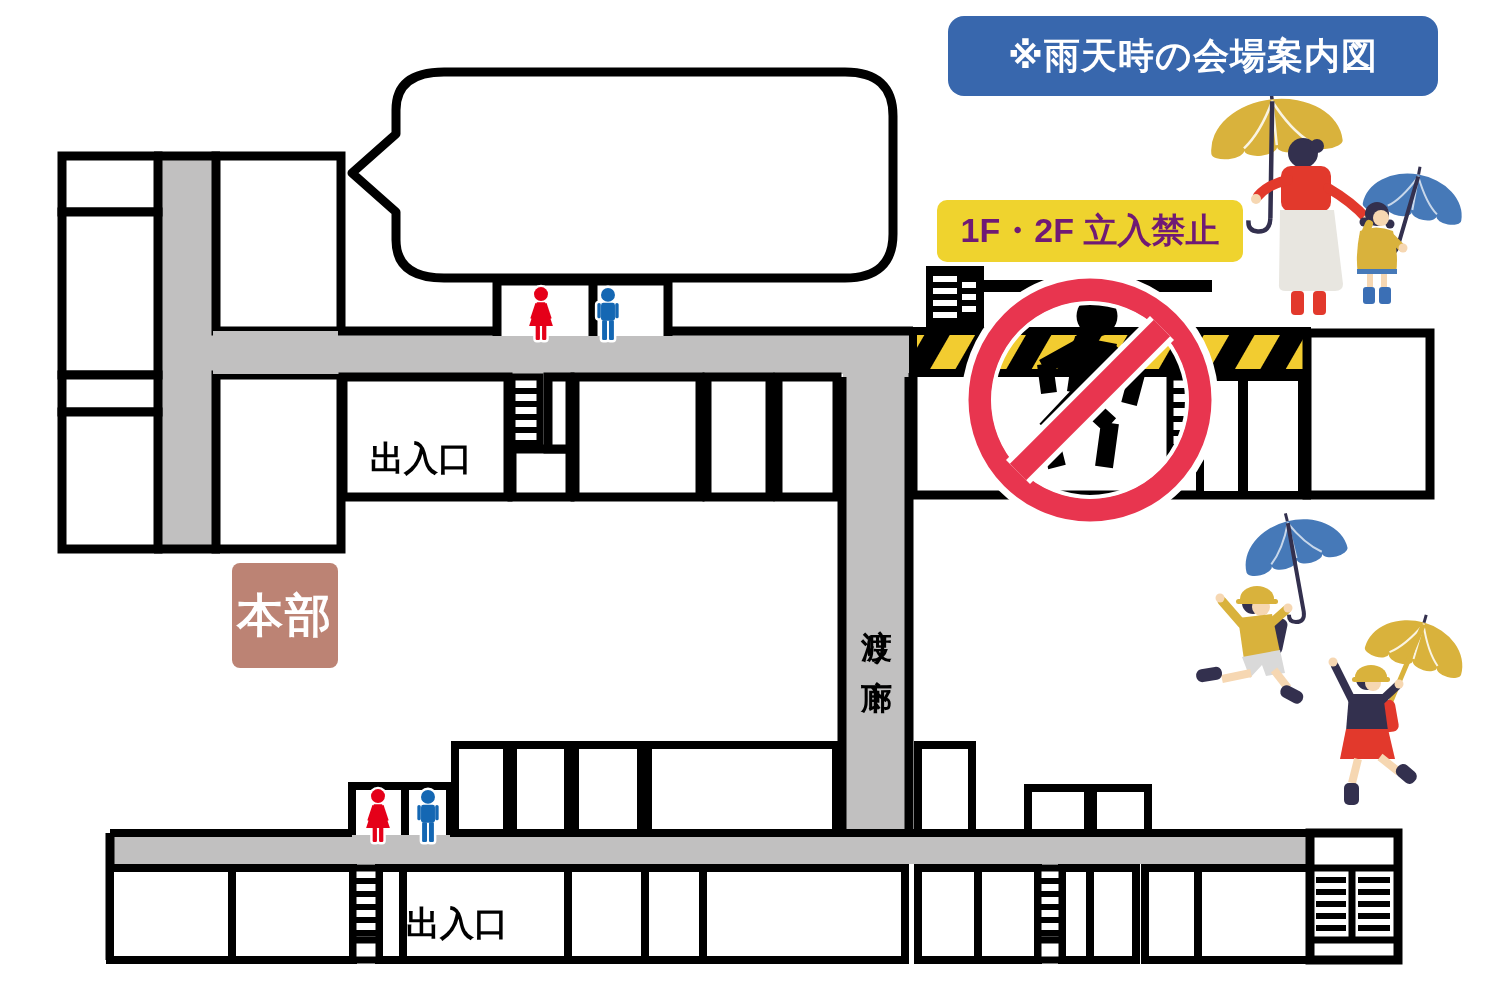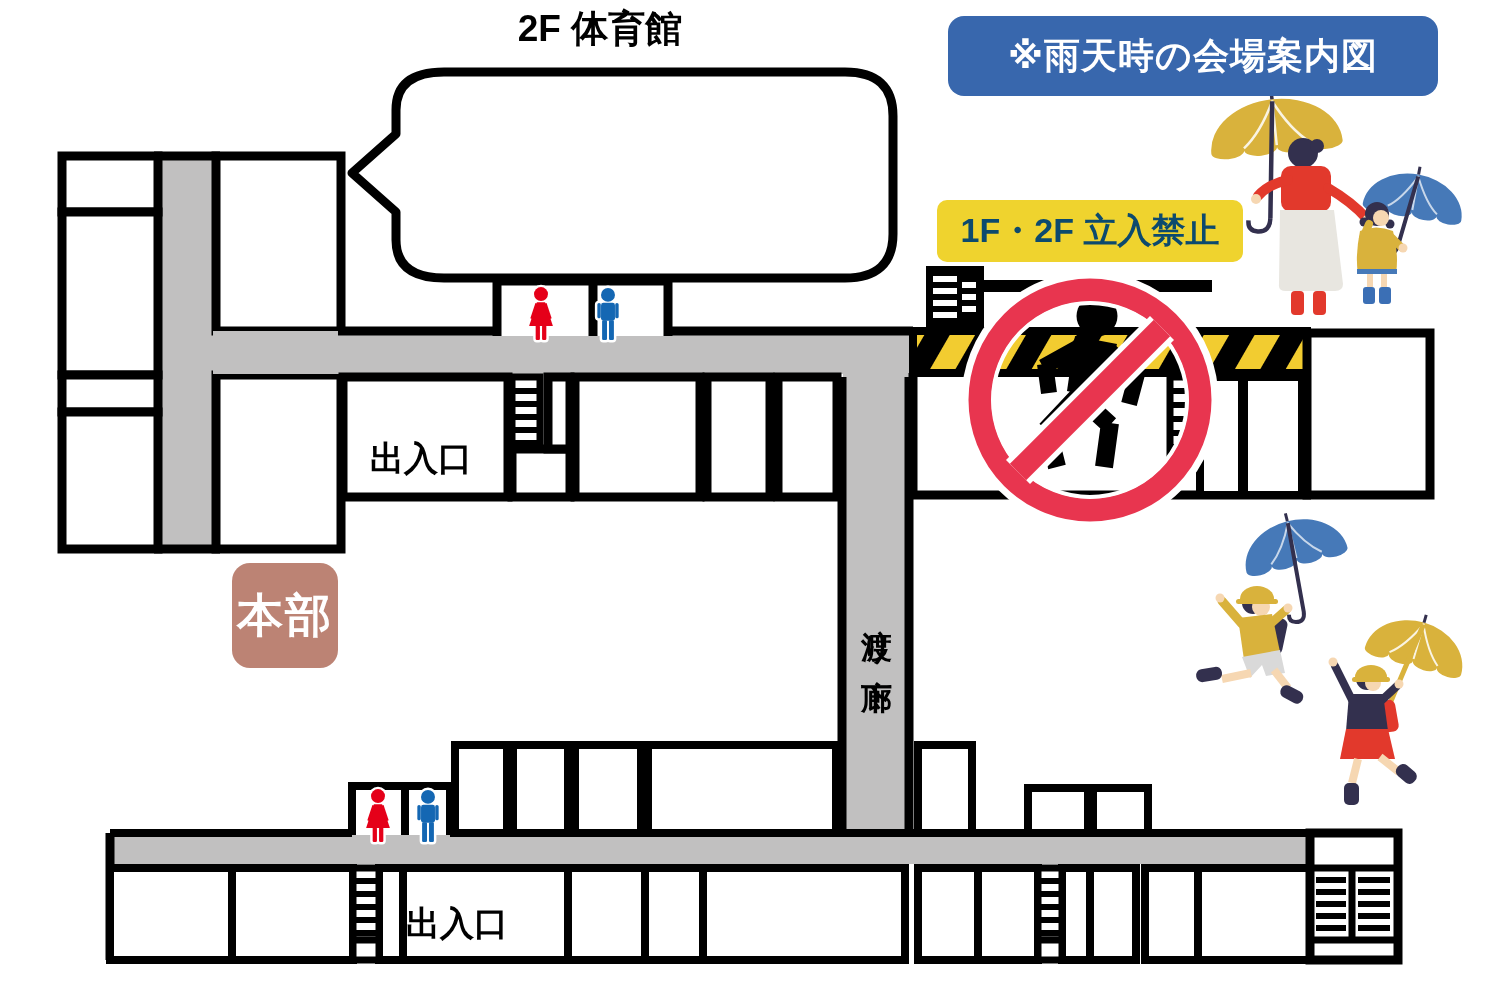--- a/index.html
+++ b/index.html
@@ -12,23 +12,23 @@
   html,body{margin:0;padding:0;background:#fff;}
   .stage{position:relative;width:1500px;height:1000px;background:#fff;overflow:hidden;
          font-family:"Liberation Sans","DejaVu Sans",sans-serif;}
   .stage svg{position:absolute;left:0;top:0;}
   .lbl{position:absolute;color:#000;font-weight:800;line-height:1;white-space:nowrap;text-align:right;}
   .badge{position:absolute;display:flex;align-items:center;justify-content:center;
          font-weight:800;text-align:center;}
   .badge-title{left:948px;top:16px;width:490px;height:80px;background:var(--c-badge_blue);
          color:#fff;font-size:36px;border-radius:16px;letter-spacing:1px;}
   .badge-noentry{left:937px;top:200px;width:306px;height:62px;background:var(--c-badge_yellow);
-         color:#0c4a6e;font-size:34px;border-radius:10px;text-align:center;}
+         color:#701a75;font-size:34px;border-radius:10px;text-align:center;}
   .badge-honbu{left:232px;top:563px;width:106px;height:105px;background:var(--c-headquarters_brown);
-         color:#fff;font-size:46px;border-radius:18px;letter-spacing:2px;}
+         color:#fff;font-size:46px;border-radius:8px;letter-spacing:2px;}
   .lbl-gym{left:480px;top:10px;width:240px;text-align:center;font-size:37px;}
   .lbl-ent-top{left:370px;top:441px;font-size:34px;}
   .lbl-ent-bottom{left:406px;top:906px;font-size:34px;}
   .lbl-watari{left:843px;top:552px;width:67px;height:170px;display:flex;align-items:center;
          justify-content:center;writing-mode:vertical-rl;font-size:31px;letter-spacing:7px;}
 </style>
 </head>
 <body>
 
 <div class="stage">
@@ -301,21 +301,20 @@
       <path d="M1349 694 L1383 694 L1388 731 L1346 731 Z" fill="var(--c-navy,#33304E)"></path>
       <path d="M1346 729 L1388 729 L1395 759 L1340 759 Z" fill="var(--c-red,#E2392C)"></path>
       <line x1="1358" y1="759" x2="1352" y2="783" stroke="var(--c-skin,#F6D7B2)" stroke-width="8"></line>
       <line x1="1380" y1="757" x2="1399" y2="772" stroke="var(--c-skin,#F6D7B2)" stroke-width="8"></line>
       <rect x="1344" y="783" width="15" height="22" rx="5" fill="var(--c-navy,#33304E)"></rect>
       <rect x="1396" y="765" width="22" height="14" rx="6" fill="var(--c-navy,#33304E)" transform="rotate(40 1404 772)"></rect>
     </g>
   </g>
 </svg>
 
-  <div class="lbl lbl-gym">2F 体育館</div>
   <div class="badge badge-title">※雨天時の会場案内図</div>
   <div class="badge badge-noentry">1F・2F 立入禁止</div>
   <div class="badge badge-honbu">本部</div>
   <div class="lbl lbl-ent-top">出入口</div>
   <div class="lbl lbl-ent-bottom">出入口</div>
   <div class="lbl lbl-watari">渡り廊下</div>
 
 </div>
 
 </body></html>

